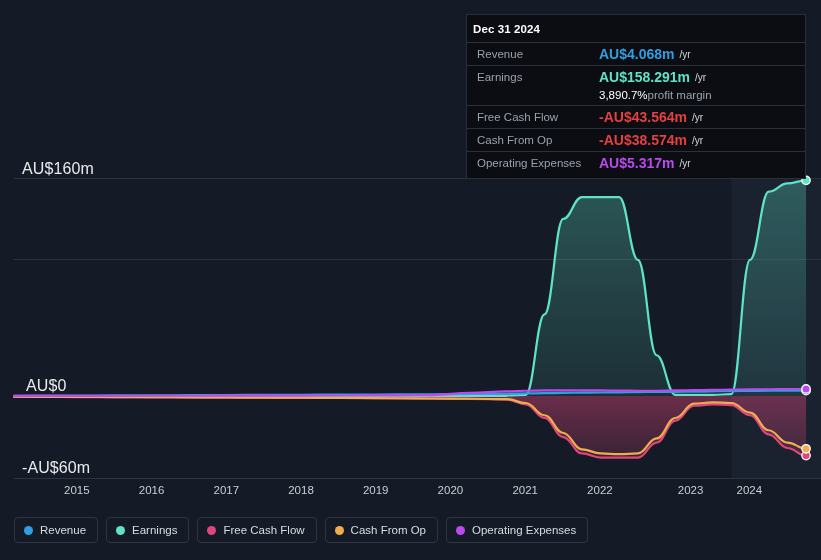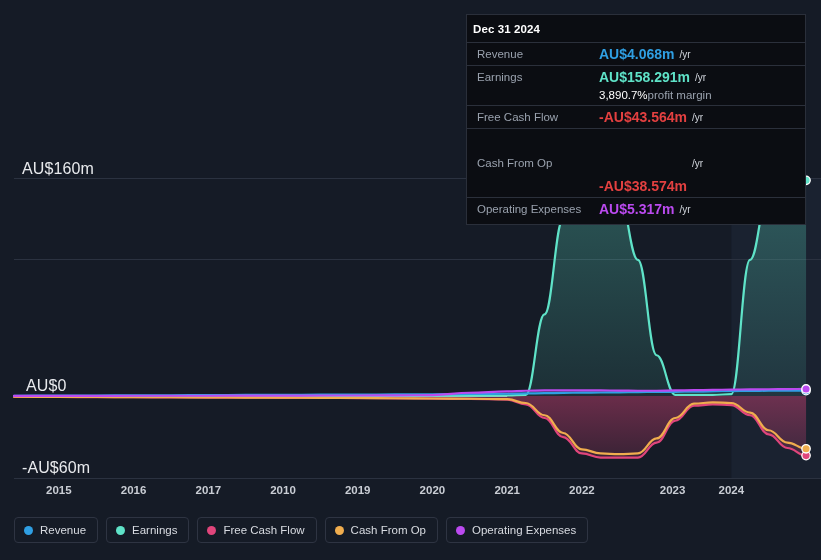--- a/index.html
+++ b/index.html
@@ -18,21 +18,21 @@
   
   .y-label {
     position: absolute; color: #e8eaed; font-size: 16px;
     letter-spacing: .1px; white-space: nowrap;
   }
   #y-label-top    { left: 22px; top: 160px; }
   #y-label-zero   { left: 26px; top: 377px; }
   #y-label-bottom { left: 22px; top: 459px; }
 
   
-  #x-axis { position: absolute; left: 0; top: 484px; width: 680px; height: 16px; font-weight: bold; }
+  #x-axis { position: absolute; left: 18px; top: 484px; width: 680px; height: 16px; }
   .x-label {
     position: absolute; color: #c9cdd4; font-size: 11.5px;
     transform: translateX(-50%); white-space: nowrap;
   }
 
   
   #tooltip {
     position: absolute; left: 466px; top: 14px; width: 340px;
     background: #0b0d12; border: 1px solid #2a2f3a;
     padding: 8px 0 4px 0;
@@ -116,21 +116,21 @@
     </svg>
 
     <span class="y-label" id="y-label-top">AU$160m</span>
     <span class="y-label" id="y-label-zero">AU$0</span>
     <span class="y-label" id="y-label-bottom">-AU$60m</span>
 
     <div id="x-axis">
         <span class="x-label" style="left: 58.8px;">2015</span>
         <span class="x-label" style="left: 133.6px;">2016</span>
         <span class="x-label" style="left: 208.3px;">2017</span>
-        <span class="x-label" style="left: 283px;">2010</span>
+        <span class="x-label" style="left: 283px;">2018</span>
         <span class="x-label" style="left: 357.7px;">2019</span>
         <span class="x-label" style="left: 432.4px;">2020</span>
         <span class="x-label" style="left: 507.2px;">2021</span>
         <span class="x-label" style="left: 581.9px;">2022</span>
         <span class="x-label" style="left: 656.6px; margin-left: 16px;">2023</span>
         <span class="x-label" style="left: 731.3px;">2024</span>
       </div>
   </div>
 
   <div id="tooltip">
@@ -151,21 +151,21 @@
           <span class="tt-margin-val">3,890.7%</span>
           <span class="tt-margin-lbl">profit margin</span>
         </div>
         <div class="tt-row">
           <span class="tt-name">Free Cash Flow</span>
           <span class="tt-val" style="color: rgb(227, 64, 64);">-AU$43.564m</span>
           <span class="tt-unit">/yr</span>
         </div>
         <div class="tt-row">
           <span class="tt-name">Cash From Op</span>
-          <span class="tt-val" style="color: rgb(227, 64, 64); margin-top: 46px;">-AU$38.574m</span>
+          <span class="tt-val" style="color: rgb(227, 64, 64);">-AU$38.574m</span>
           <span class="tt-unit">/yr</span>
         </div>
         <div class="tt-row">
           <span class="tt-name">Operating Expenses</span>
           <span class="tt-val" style="color: rgb(187, 74, 240);">AU$5.317m</span>
           <span class="tt-unit">/yr</span>
         </div>
       </div>
   </div>
 

